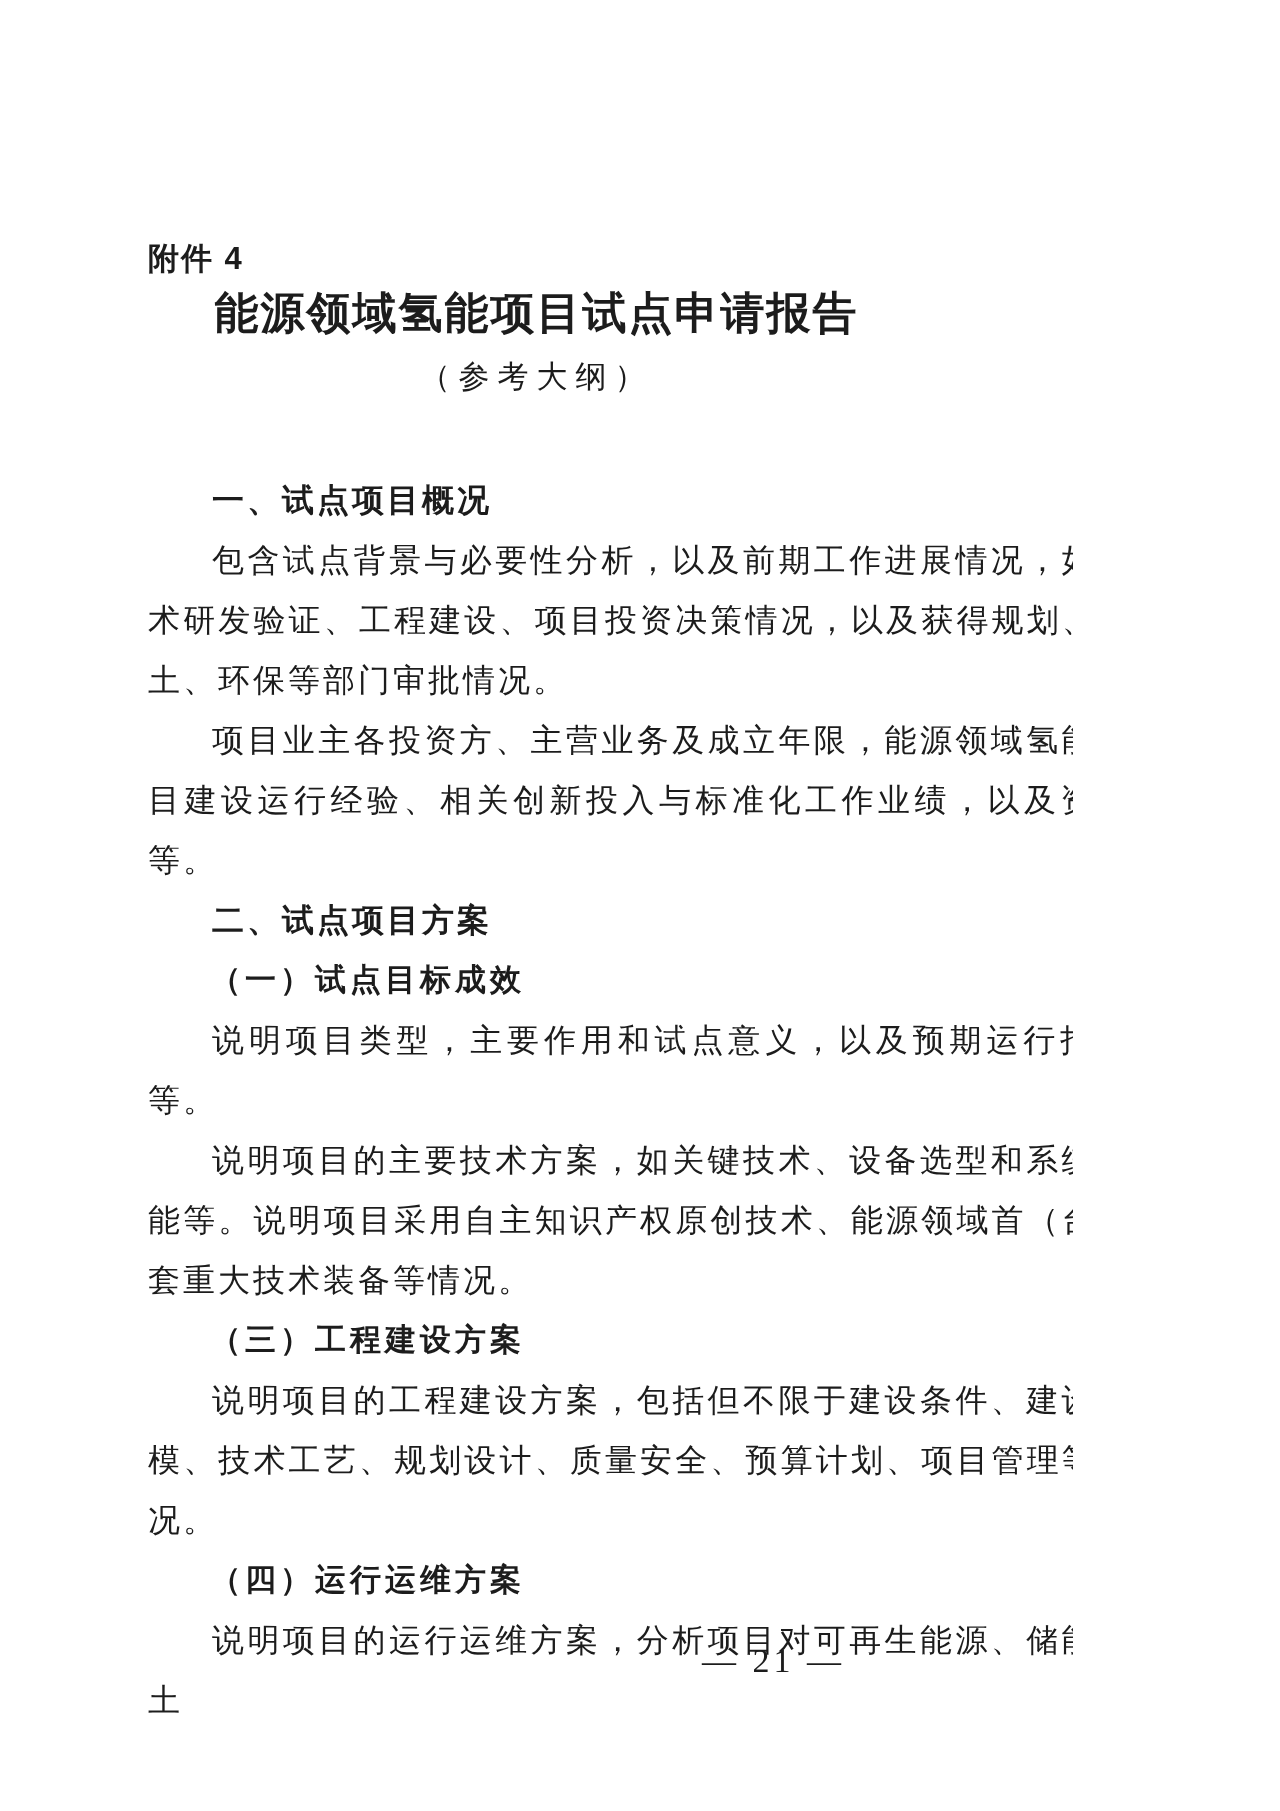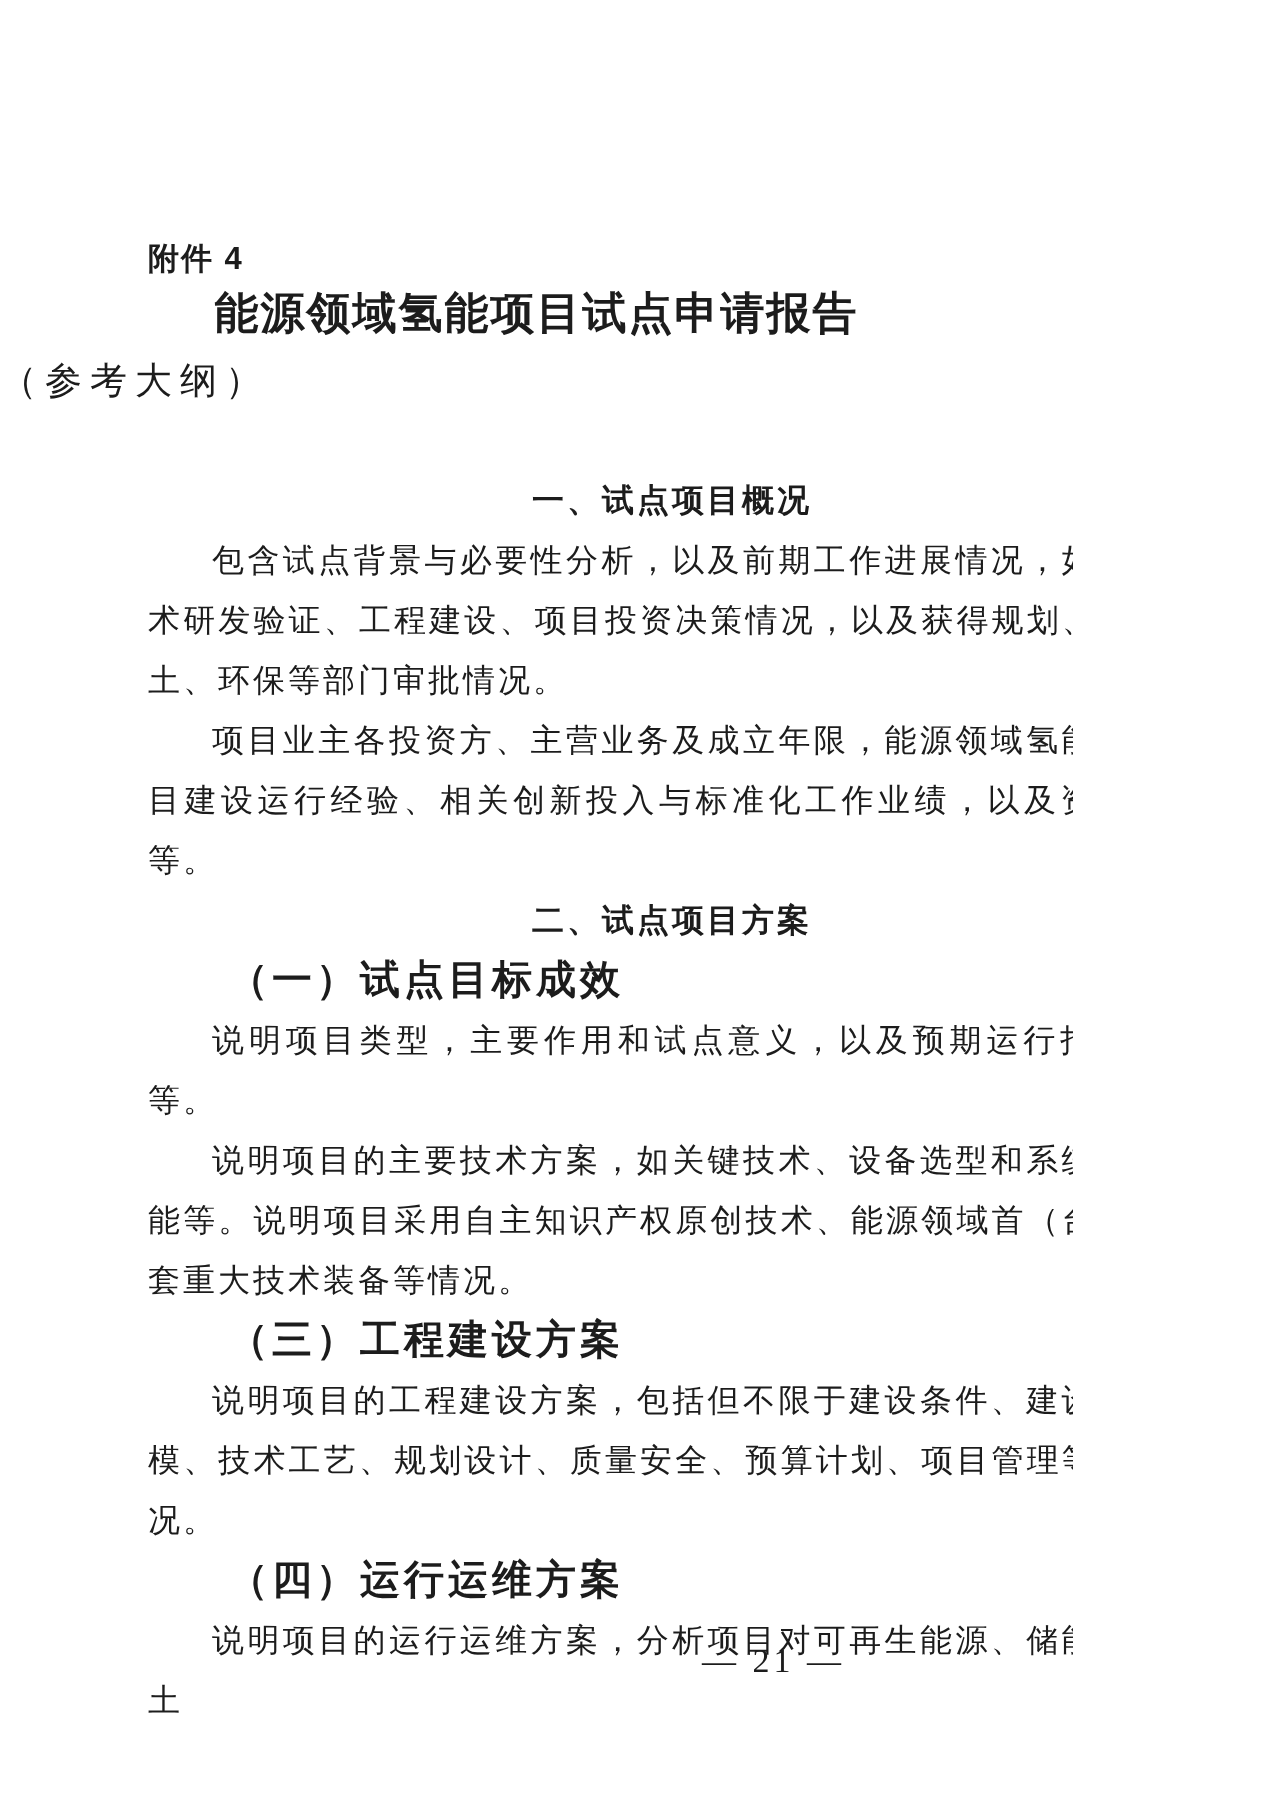--- a/index.html
+++ b/index.html
@@ -35,48 +35,49 @@
     font-size: 44px;
     font-weight: bold;
     letter-spacing: 2px;
     font-family: "Liberation Serif", "DejaVu Serif", serif;
   }
   .doc-subtitle {
     position: absolute;
     left: 0;
     right: 0;
     top: 356px;
-    font-size: 37px;
+    text-align: center;
+    font-size: 31px;
     letter-spacing: 8px;
   }
   .content {
     position: absolute;
     left: 148px;
     top: 470px;
     width: 984px;
     font-size: 32px;
     line-height: 60px;
     text-align: justify;
     text-justify: inter-ideograph;
     letter-spacing: 3px;
   }
   .content .sec-heading {
     margin: 0;
     text-indent: 2em;
     font-family: "Liberation Sans", "DejaVu Sans", sans-serif;
     font-weight: bold;
     font-size: 32px;
     line-height: 60px;
-    text-align: center;
+    text-align: left;
   }
   .content .sec-subheading {
     margin: 0;
     text-indent: 2em;
     font-weight: bold;
-    font-size: 40px;
+    font-size: 31px;
     line-height: 60px;
     text-align: left;
     letter-spacing: 4px;
   }
   .content .para {
     margin: 0;
     text-indent: 2em;
   }
   .page-number {
     position: absolute;

